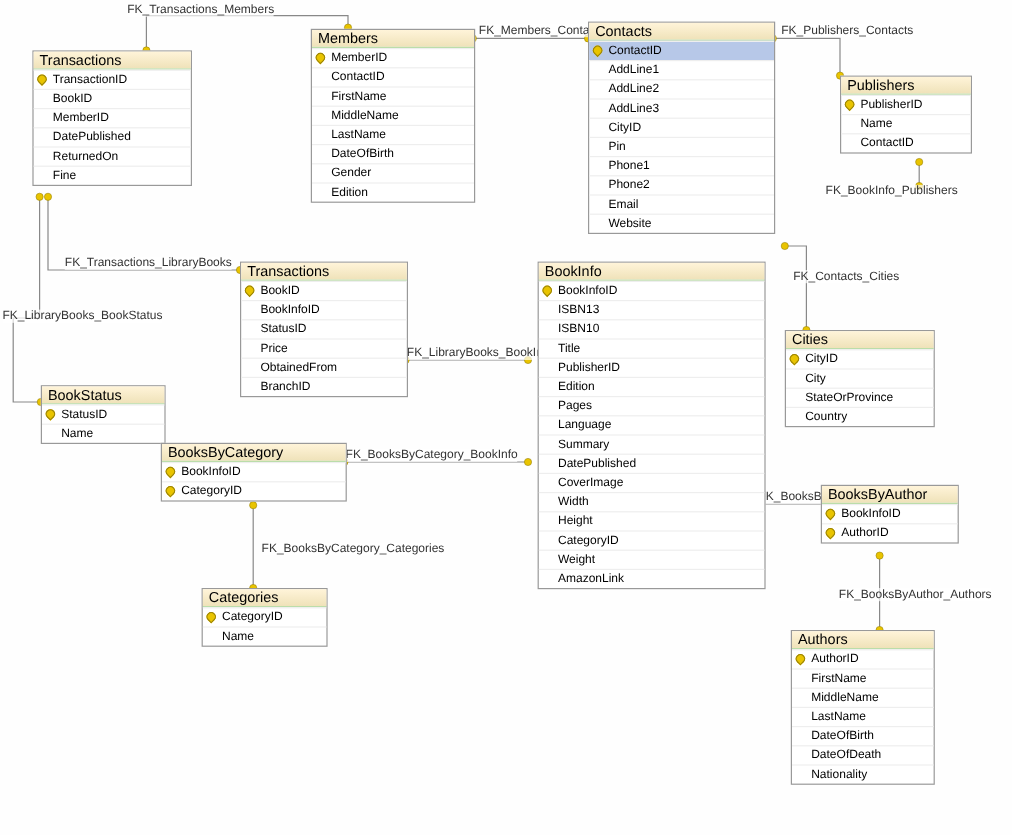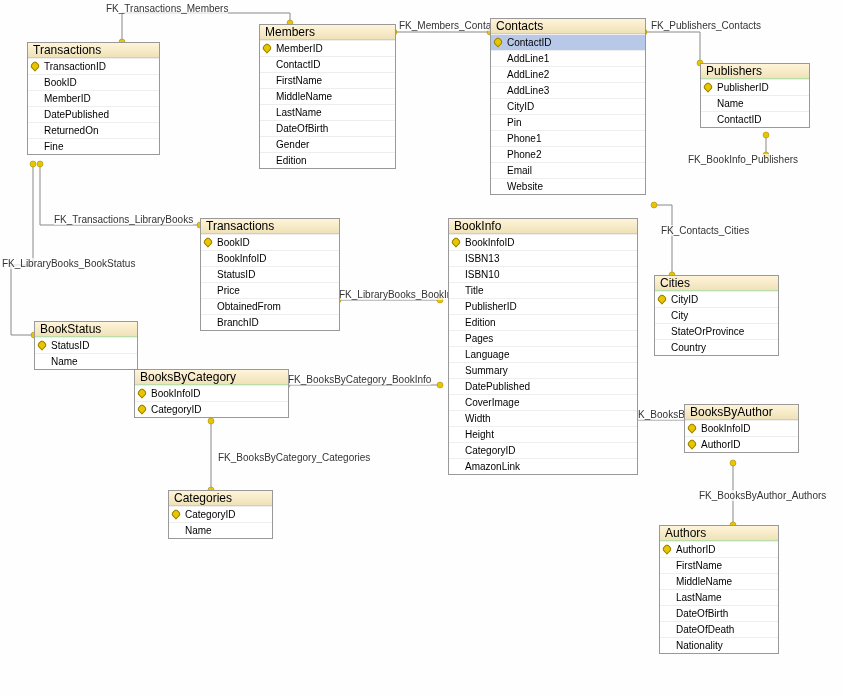--- a/index.html
+++ b/index.html
@@ -126,20 +126,21 @@
     <div class="row">PublisherID</div>
     <div class="row">Edition</div>
     <div class="row">Pages</div>
     <div class="row">Language</div>
     <div class="row">Summary</div>
     <div class="row">DatePublished</div>
     <div class="row">CoverImage</div>
     <div class="row">Width</div>
     <div class="row">Height</div>
     <div class="row">CategoryID</div>
+    <div class="row">Weight</div>
     <div class="row">AmazonLink</div>
   </div>
 <div class="table" style="left:654px;top:275px;width:123px">
     <div class="hdr">Cities</div>
     <div class="row pk">CityID</div>
     <div class="row">City</div>
     <div class="row">StateOrProvince</div>
     <div class="row">Country</div>
   </div>
 <div class="table" style="left:34px;top:321px;width:102px">

